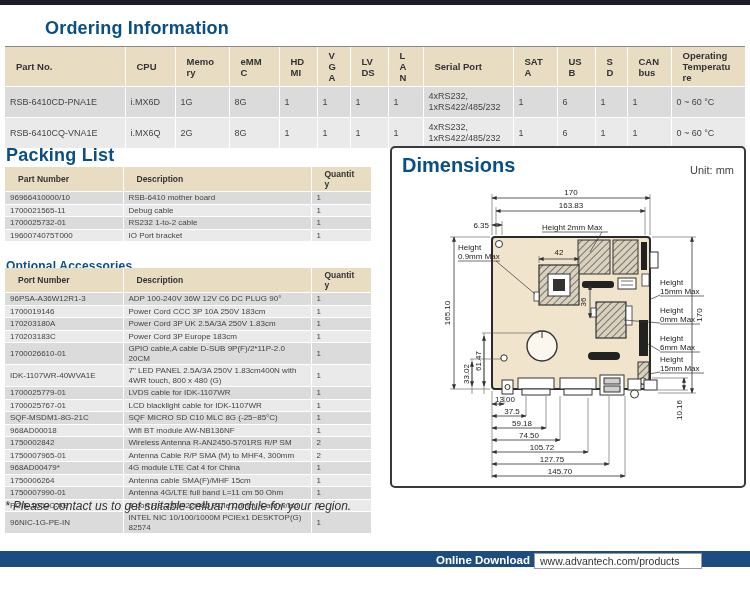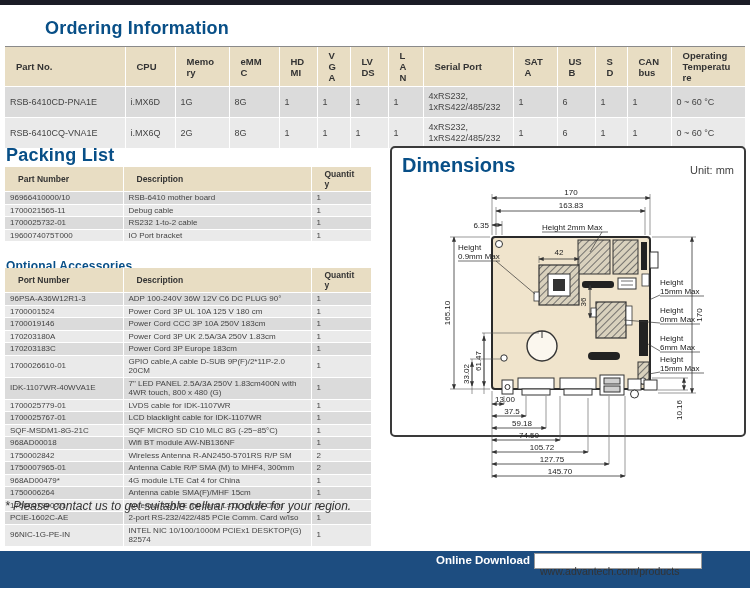--- a/index.html
+++ b/index.html
@@ -24,30 +24,30 @@
   #ordering-table td { font-size:9px;  padding:4px 5px; line-height:11px; }
 
   .small-table { position:absolute; width:366px; }
   #packing-table { left:5px; top:167px; }
   #accessories-table { left:5px; top:268px; }
   .small-table th { font-size:8.5px; padding:2px 13px; }
   .small-table td { font-size:8px; padding:1px 5px; line-height:9.5px; }
 
   #footnote { position:absolute; left:5px; top:499px; font-size:12px; color:#333;font-style:italic; }
 
-  #dims-panel { position:absolute; left:390px; top:146px; width:356px; height:291px; background:#fff;
+  #dims-panel { position:absolute; left:390px; top:146px; width:356px; height:342px; background:#fff;
                 border:2px solid #3a3a3a; border-radius:5px; }
   #dims-title { position:absolute; left:10px; top:6px; font-size:20px; font-weight:bold; color:#084f87; }
   #dims-unit  { position:absolute; right:10px; top:16px; font-size:11px; color:#444; }
   #dims-svg   { position:absolute; left:0; top:34px; }
 
-  #footer-bar { position:absolute; left:0; top:551px; width:750px; height:37px; background:#1d4d80; }
+  #footer-bar { position:absolute; left:0; top:551px; width:750px; height:16px; background:#1d4d80; }
   #footer-label { position:absolute; left:436px; top:3px; font-size:11.5px; font-weight:bold; color:#fff; }
   #footer-url { position:absolute; left:534px; top:2px; width:168px; height:16px; background:#fff;
-                border:1px solid #9a9a9a; font-size:10.5px; color:#333; padding:11px 0 0 5px; text-decoration:none; }
+                border:1px solid #9a9a9a; font-size:10.5px; color:#333; padding:1px 0 0 5px; text-decoration:none; }
   svg text { font-family:"Liberation Sans", sans-serif; font-size:8px; fill:#222; }
   svg text.rot { font-size:8px; }
 </style>
 </head>
 <body>
 
 <div class="topbar"></div>
 
 <div id="ordering-title" class="section-title">Ordering Information</div>
 <table id="ordering-table">
@@ -173,25 +173,20 @@
         <th>Quantity</th>
       </tr>
     </thead>
     <tbody>
       <tr>
         <td>96PSA-A36W12R1-3</td>
         <td>ADP 100-240V 36W 12V C6 DC PLUG 90°</td>
         <td>1</td>
       </tr>
       <tr>
-        <td>1700001524</td>
-        <td>Power Cord 3P UL 10A 125 V 180 cm</td>
-        <td>1</td>
-      </tr>
-      <tr>
         <td>1700019146</td>
         <td>Power Cord CCC 3P 10A 250V 183cm</td>
         <td>1</td>
       </tr>
       <tr>
         <td>170203180A</td>
         <td>Power Cord 3P UK 2.5A/3A 250V 1.83cm</td>
         <td>1</td>
       </tr>
       <tr>

